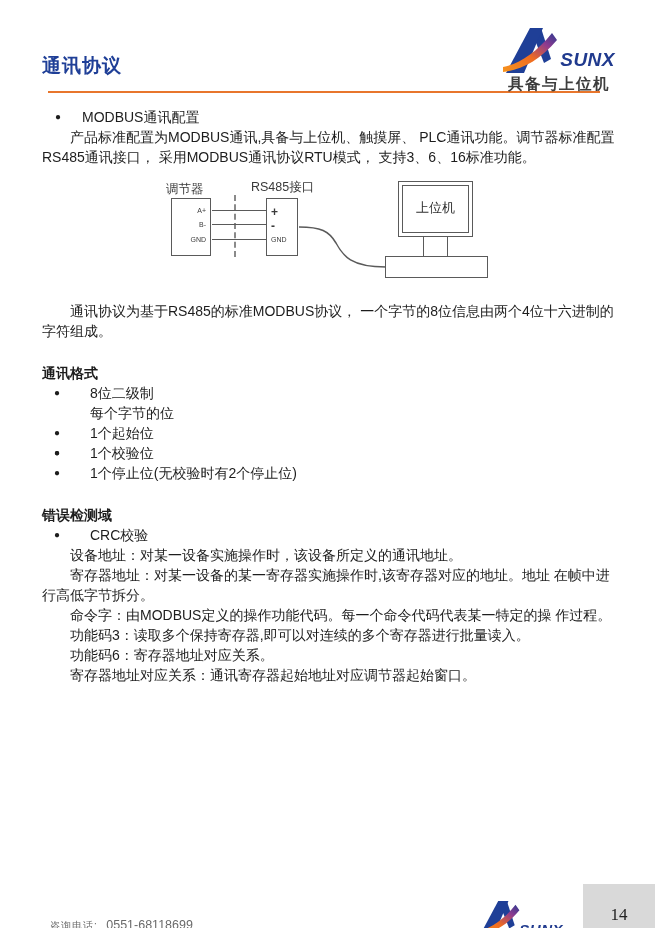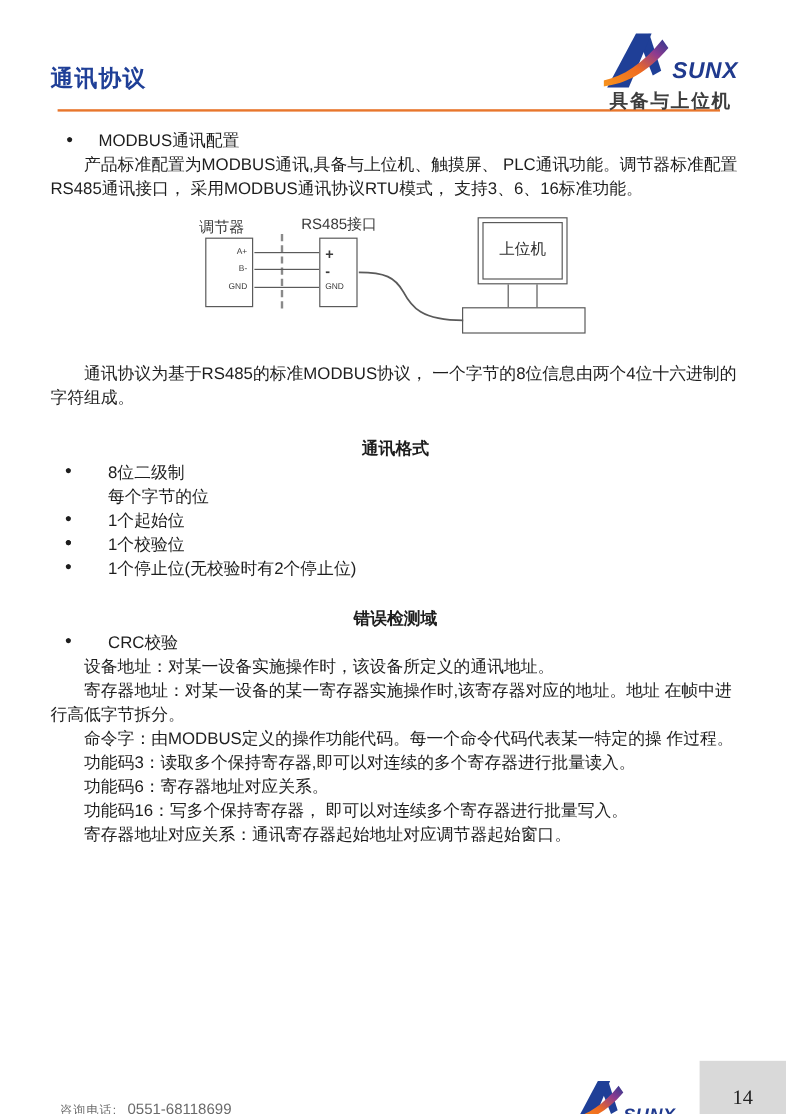--- a/index.html
+++ b/index.html
@@ -28,21 +28,21 @@
   .logo .company-text {
     font-size:15.5px; font-weight:bold; color:#3d3d3d; letter-spacing:1.5px; margin-top:1px;
   }
   
   .content { position:absolute; top:90px; left:42px; width:575px; font-size:14px; line-height:20px; }
   .bullet-row { position:relative; padding-left:40px; }
   .bullet-row .bullet { position:absolute; left:13px; top:0; font-size:10px; }
   .list-row { position:relative; padding-left:48px; }
   .list-row .bullet { position:absolute; left:12px; top:0; font-size:10px; }
   .para { text-indent:2em; }
-  .section-heading { font-weight:bold; margin-top:22px;text-align:center; }
+  .section-heading { font-weight:bold; margin-top:22px; }
   
   .diagram { position:relative; margin:12px 0 18px 86px; width:372px; height:104px; }
   .diagram .dlabel { position:absolute; font-size:12.5px; color:#3a3a3a; }
   .dlabel-reg { left:38px; top:0; }
   .dlabel-rs485 { left:123px; top:-2px; }
   .dbox { position:absolute; border:1px solid #5a5a5a; background:#fff; }
   .reg-box { left:43px; top:19px; width:40px; height:58px; }
   .rs-box  { left:138px; top:19px; width:32px; height:58px; }
   .term { position:absolute; font-size:7px; color:#3a3a3a; line-height:8px; }
   .reg-box .term { right:4px; text-align:right; }
@@ -175,21 +175,20 @@
     <div class="section-heading">错误检测域</div>
     <div class="list-row">
       <span class="bullet">●</span>
       <span>CRC校验</span>
     </div>
     <div class="para">设备地址：对某一设备实施操作时，该设备所定义的通讯地址。</div>
     <div class="para">寄存器地址：对某一设备的某一寄存器实施操作时,该寄存器对应的地址。地址 在帧中进行高低字节拆分。</div>
     <div class="para">命令字：由MODBUS定义的操作功能代码。每一个命令代码代表某一特定的操 作过程。</div>
     <div class="para">功能码3：读取多个保持寄存器,即可以对连续的多个寄存器进行批量读入。</div>
     <div class="para">功能码6：寄存器地址对应关系。</div>
-    <div class="para">功能码16：写多个保持寄存器， 即可以对连续多个寄存器进行批量写入。</div>
     <div class="para">寄存器地址对应关系：通讯寄存器起始地址对应调节器起始窗口。</div>
 
   </div>
 
   <div class="footer-phone">
     <span class="phone-label">咨询电话:</span>
     <span class="phone-number">0551-68118699</span>
   </div>
 
   <div class="footer-logo">

